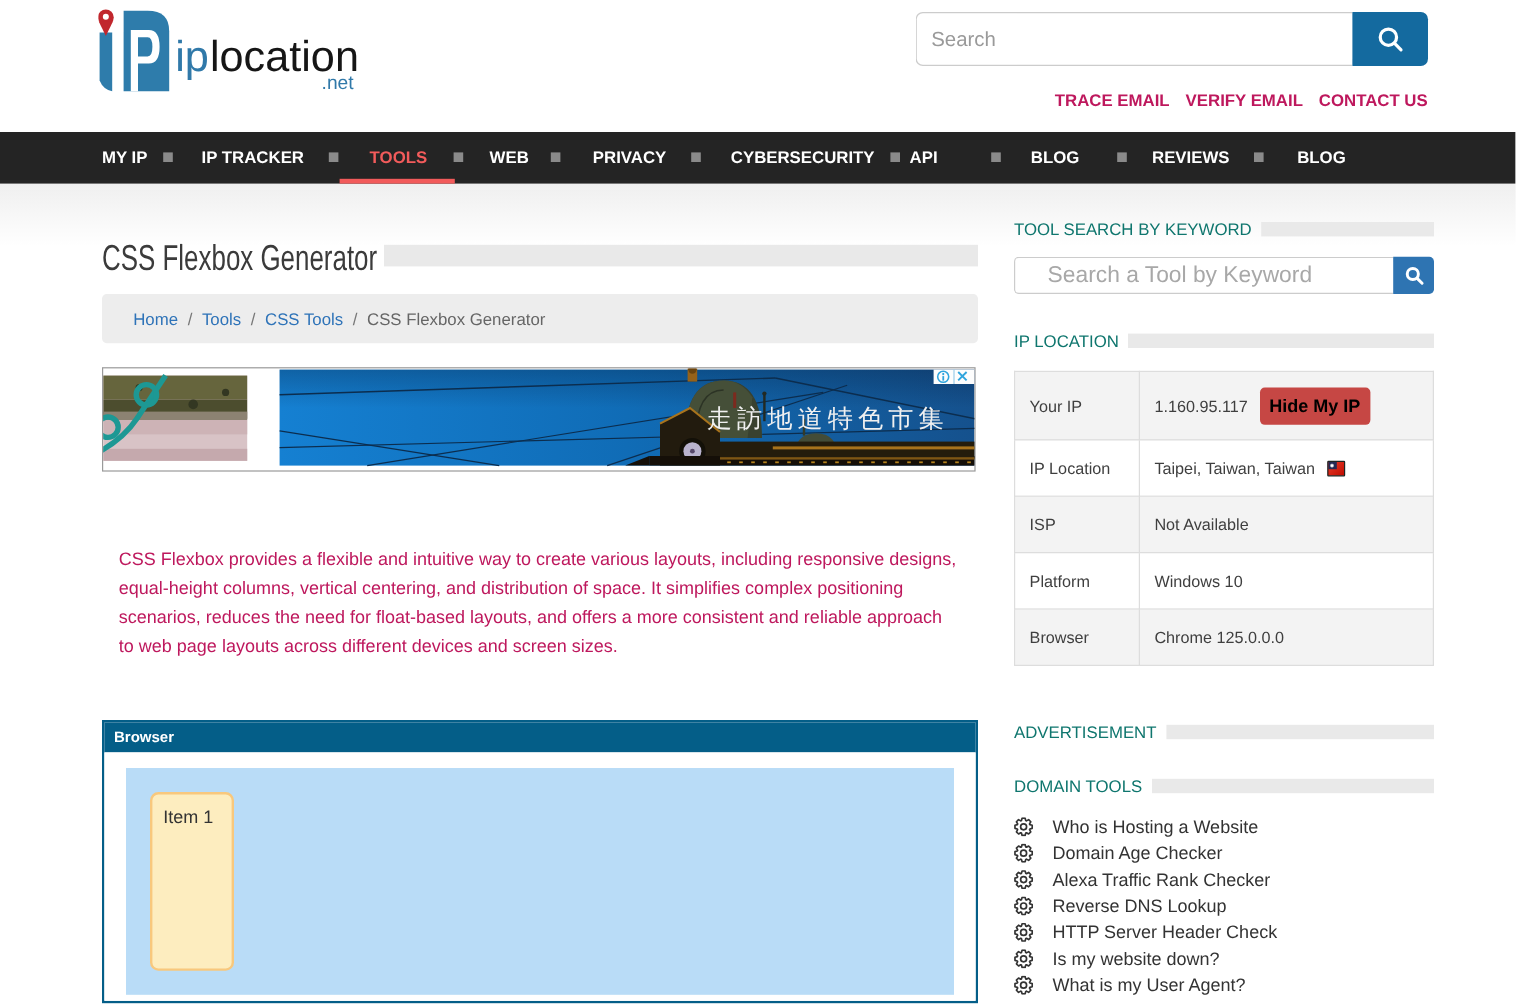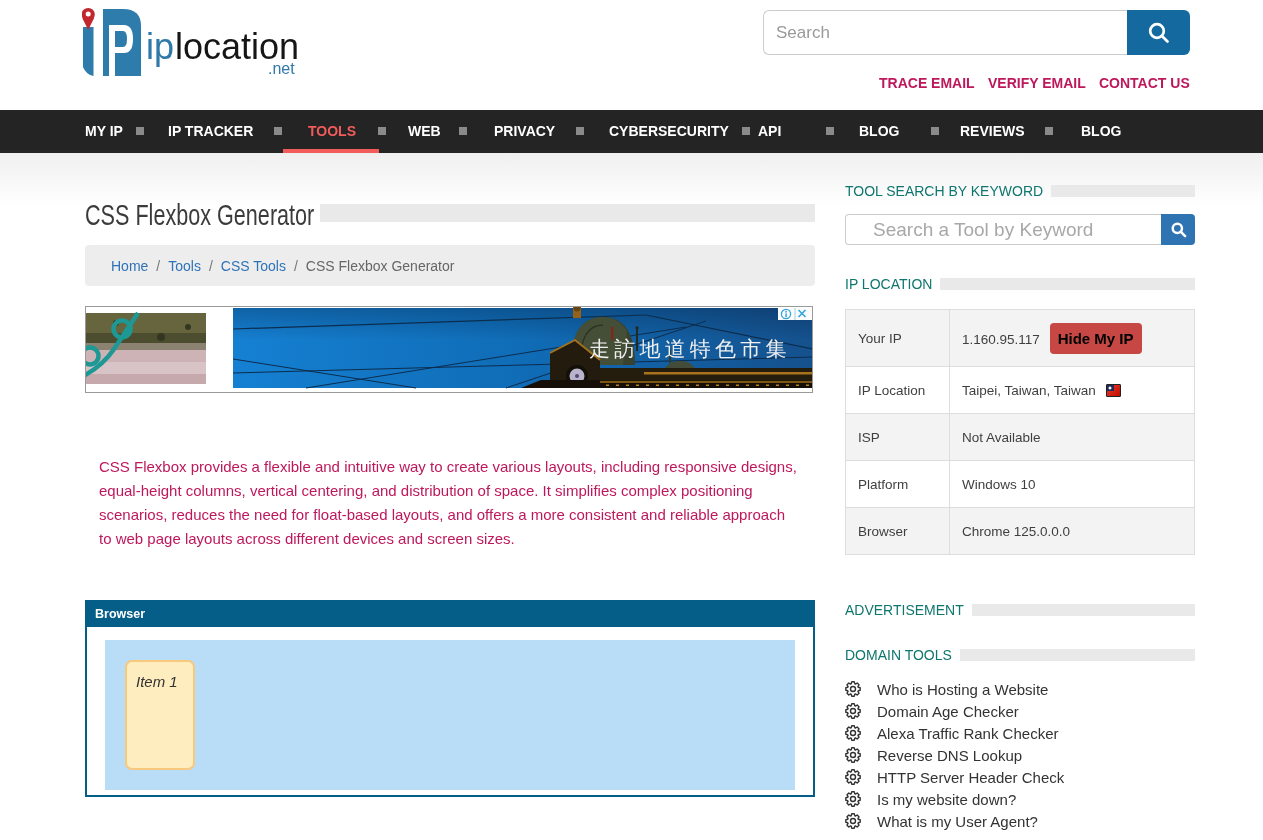--- a/index.html
+++ b/index.html
@@ -36,21 +36,21 @@
 .breadcrumb a { color:#2e73b8; }
 .breadcrumb .s { margin:0 8px; color:#777; }
 
 .ad { margin-top:20px; width:728px; height:87px; border:1px solid #9a9a9a; position:relative; background:#fff; }
 
 .desc { margin-top:62px; padding-left:14px; font-size:15px; color:#be185d; line-height:24px; }
 
 .panel { margin-top:49px; border:2px solid #045e88; }
 .panel-head { background:#045e88; color:#fff; font-size:12.5px; font-weight:bold; height:25px; line-height:25px; padding-left:8px; }
 .panel-body { background:#fff; padding:13px 18px 5px; }
-.flexbox { background:#b9dcf7; height:150px; padding:10px; display:flex;font-style:italic; }
+.flexbox { background:#b9dcf7; height:189px; padding:10px; display:flex; }
 .item { background:#fdedbf; border:2.5px solid #f8c87d; border-radius:7px; margin:10px; width:70px; color:#333; font-size:15px; padding:11px 0 0 9px; }
 
 
 .tool-search { margin-top:15px; display:flex; height:31px; }
 .tool-search .inp { flex:1; border:1px solid #ccc; border-radius:4px 0 0 4px; border-right:none; padding-left:27px; font-size:19px; color:#a8a8a8; line-height:29px; }
 .tool-search .btn { width:34px; background:#2e74b2; border-radius:0 4px 4px 0; display:flex; align-items:center; justify-content:center; }
 
 table.ip { border-collapse:collapse; width:350px; margin-top:17px; font-size:13.5px; color:#3f3f3f; }
 table.ip td { border:1px solid #ddd; padding:0 12px; }
 table.ip tr.g td { background:#f3f3f3; }

